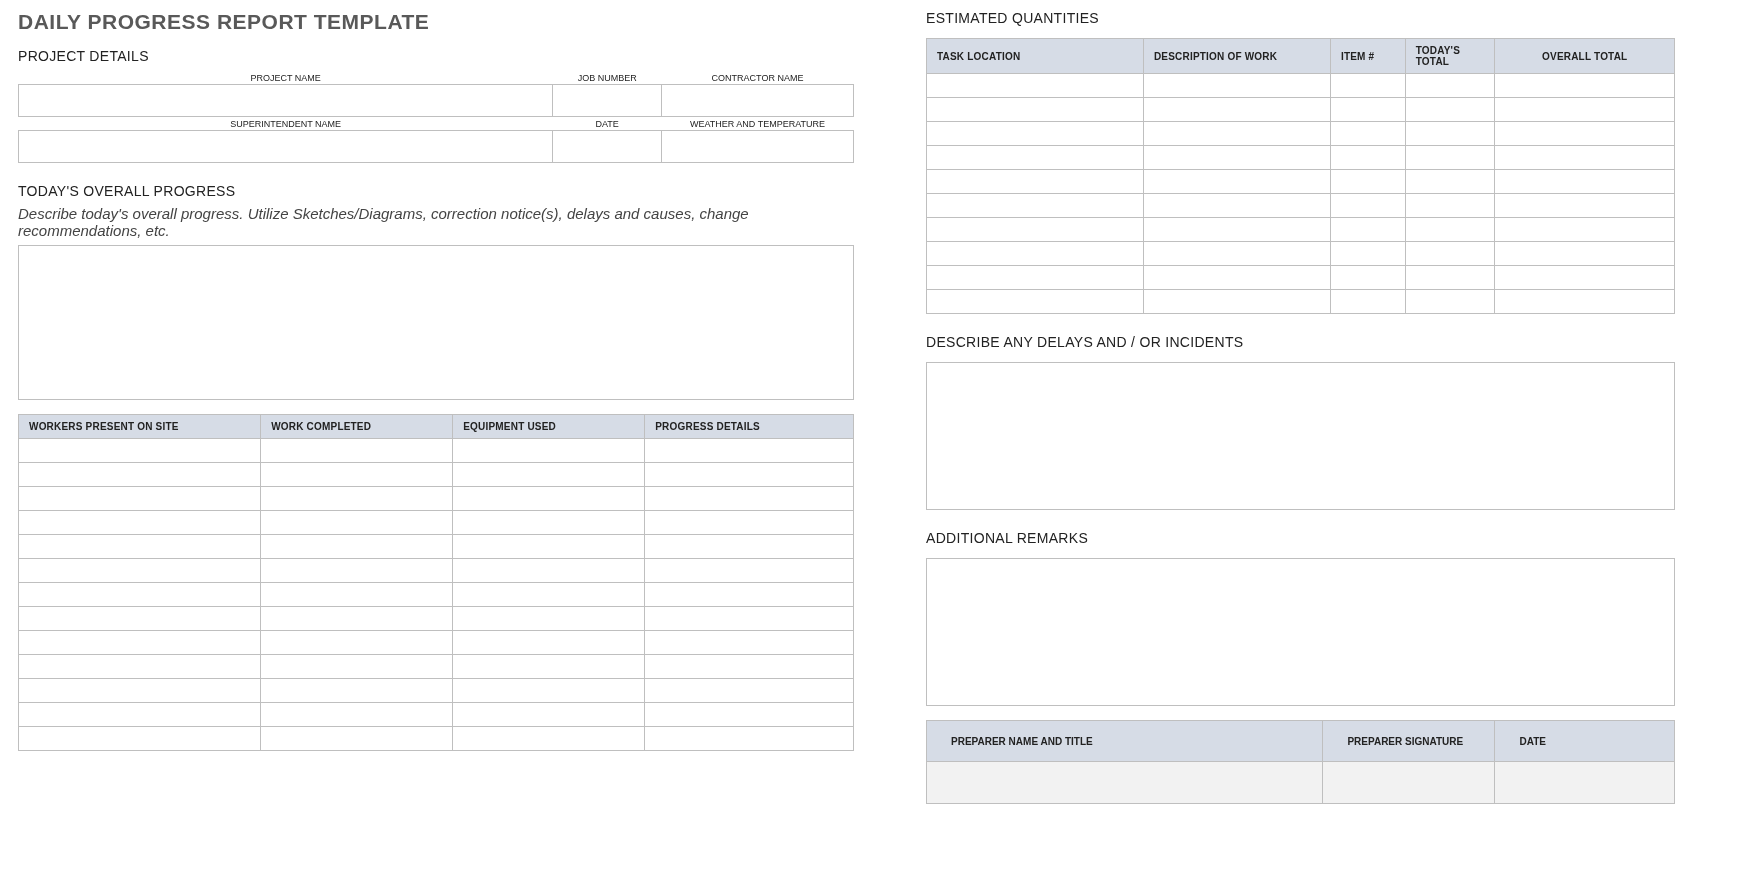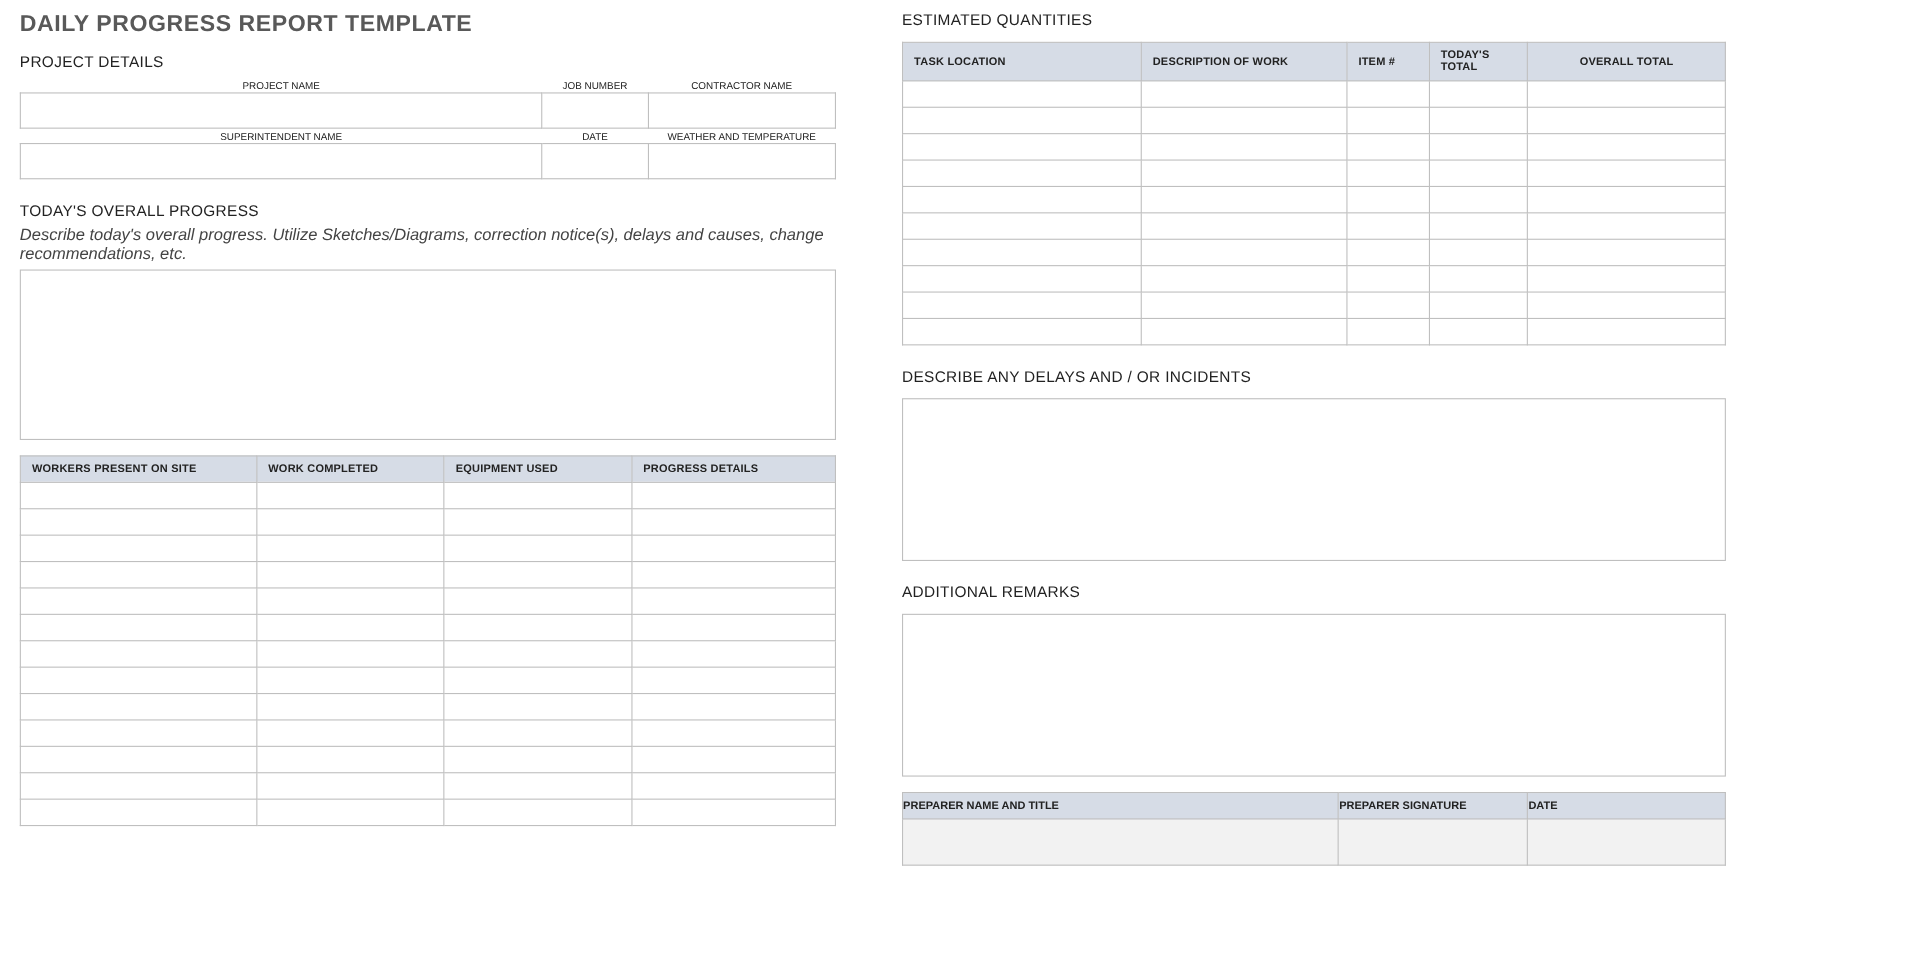--- a/index.html
+++ b/index.html
@@ -9,22 +9,22 @@
     font-family: "Century Gothic", "Segoe UI", Arial, sans-serif;
     background: #fff;
     color: #222;
     width: 1739px;
   }
   .cols {
     display: flex;
     gap: 30px;
     align-items: flex-start;
   }
-  .col-left  { width: 742px; }
-  .col-right { width: 749px; margin-left:30px;}
+  .col-left  { width: 836px; }
+  .col-right { width: 749px; margin-left:42px;}
   h1.title {
     font-size: 21px;
     font-weight: 700;
     letter-spacing: 0.5px;
     color: #595959;
     margin: 0 0 14px 0;
   }
   .section-heading {
     font-size: 14px;
     font-weight: 400;
@@ -87,23 +87,23 @@
     width: 100%;
   }
   .big-box.h155 { height: 155px; }
   .big-box.h148 { height: 148px; }
   
   table.preparer th {
     background:#d6dce6;
     font-weight:700;
     font-size:10px;
     text-align:left;
-    padding:6px 0;
+    padding:6px 24px;
     border:1px solid #bfbfbf;
-    height:24px;
+    height:41px;
   }
   table.preparer td {
     background:#f2f2f2;
     border:1px solid #bfbfbf;
     height:42px;
   }
   table.preparer { border-collapse:collapse; width:100%; table-layout:fixed;}
   .spacer-20{height:20px;}
   .spacer-14{height:14px;}
   .spacer-6{height:6px;}

